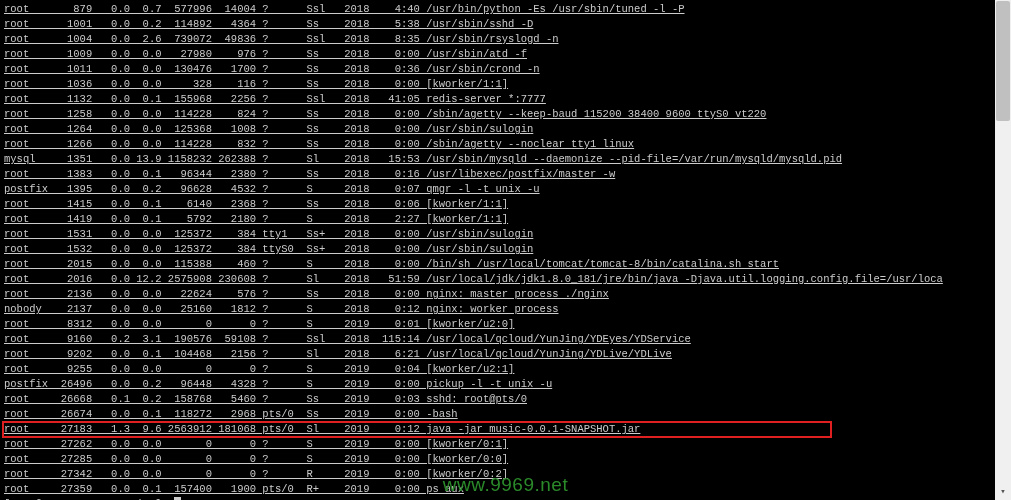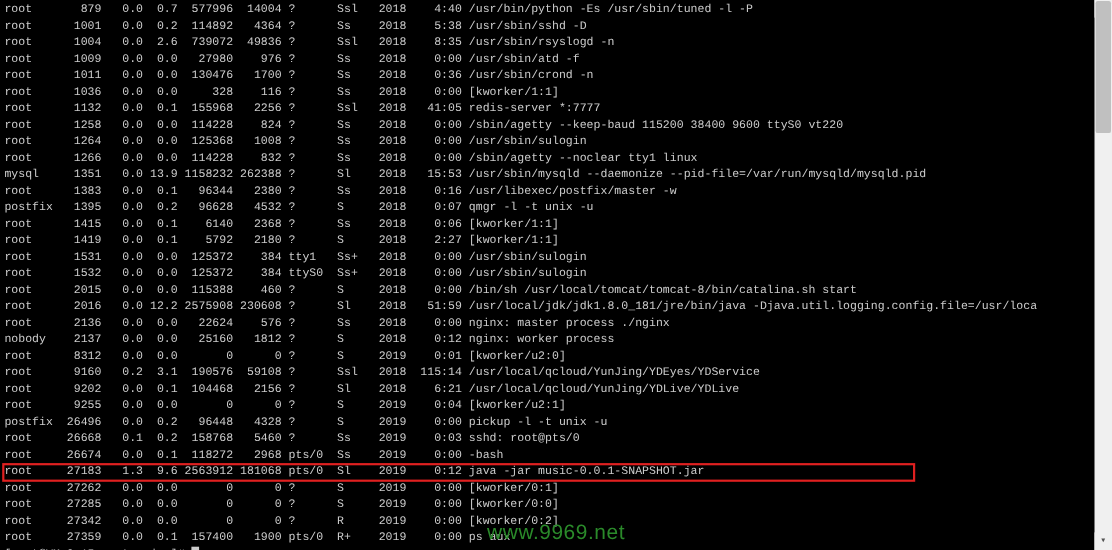--- a/index.html
+++ b/index.html
@@ -14,20 +14,21 @@
       overflow: hidden;
       position: relative;
     }
     .terminal {
       padding: 2px 4px;
       white-space: pre;
       position: relative;
     }
     .row {
       height: 15px;
+      text-decoration: underline;
     }
     .highlighted {
       border: 2px solid #e02020;
       position: absolute;
       left: 2px;
       width: 830px;
       height: 17px;
       pointer-events: none;
     }
     .prompt-line {

